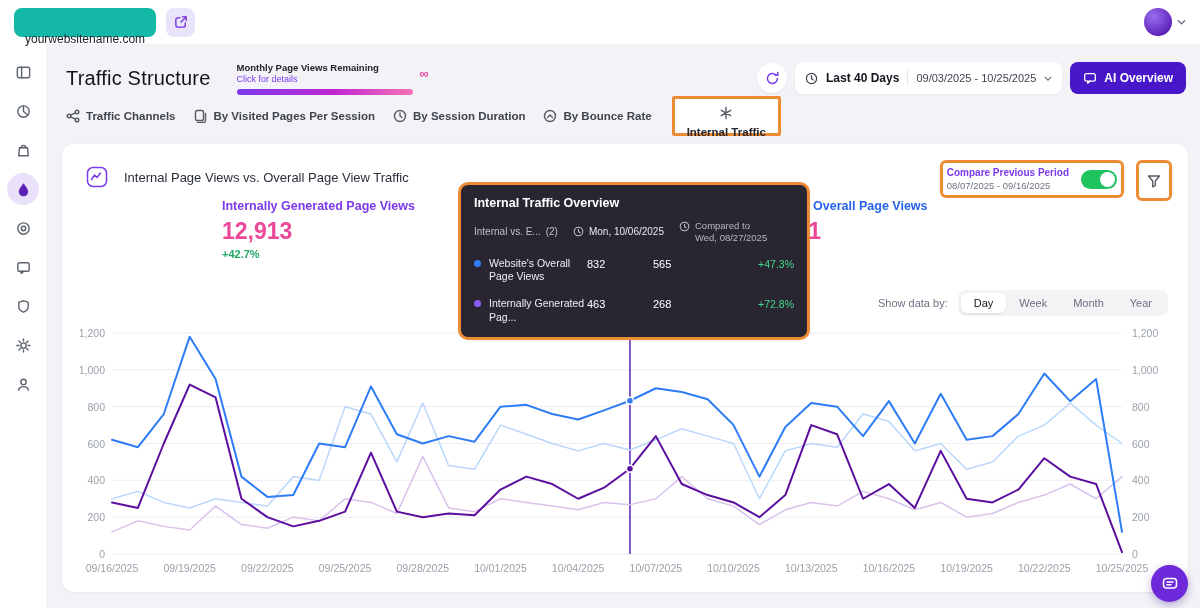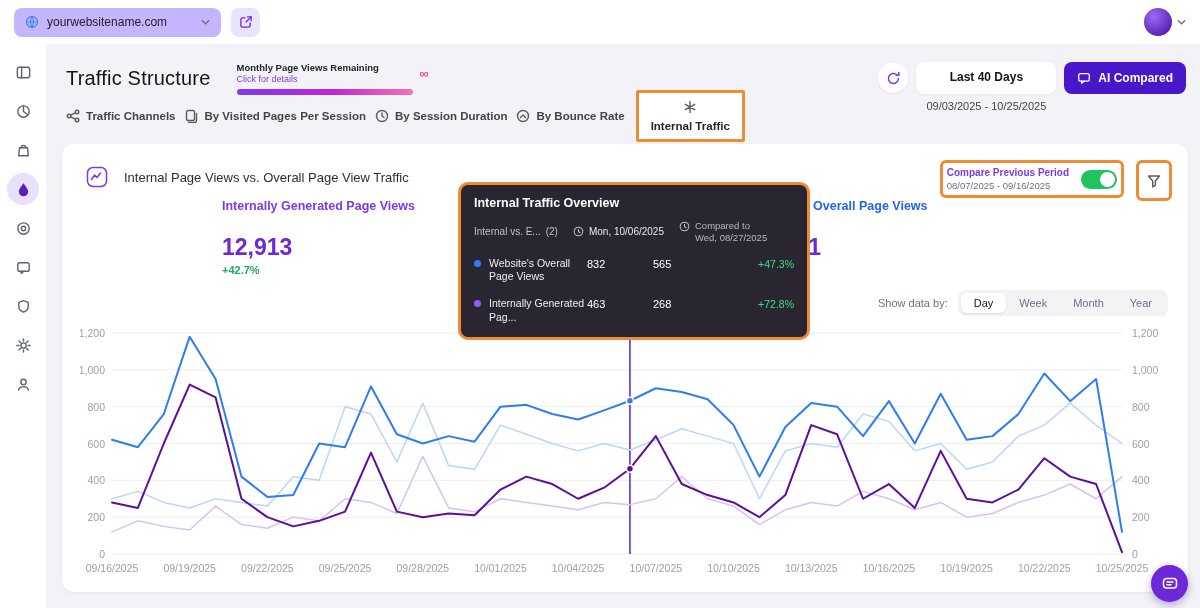--- a/index.html
+++ b/index.html
@@ -2,21 +2,21 @@
 <html><head>
 <meta charset="utf-8">
 <style>
   * { margin:0; padding:0; box-sizing:border-box; }
   html,body { width:1200px; height:608px; }
   body { font-family:"Liberation Sans", sans-serif; background:#f3f3f7; overflow:hidden; }
   .screen { position:relative; width:1200px; height:608px; background:#f3f3f7; }
 
   
   .topbar { position:absolute; top:0; left:0; right:0; height:44px; background:#fff; display:flex; align-items:center; padding:0 14px; z-index:6; }
-  .site-selector { display:flex; align-items:center; gap:8px; background:#c4b5fd; border-radius:8px; height:29px; padding:0 11px; cursor:pointer; }
+  .site-selector { display:flex; align-items:center; gap:24px; background:#14b8a6; border-radius:8px; height:29px; padding:0 11px; cursor:pointer;flex-direction:column; }
   .site-selector span { font-size:12px; color:#20242e; }
   .icon-btn { width:29px; height:29px; margin-left:10px; background:#eae4fa; border:none; border-radius:8px; display:flex; align-items:center; justify-content:center; cursor:pointer; }
   .avatar-wrap { margin-left:auto; display:flex; align-items:center; gap:5px; cursor:pointer; }
   .avatar { width:28px; height:28px; border-radius:50%; background:radial-gradient(circle at 35% 30%, #9a6cf0, #5b21b6 75%); }
 
   
   .sidebar { position:absolute; top:44px; left:0; bottom:0; width:46px; background:#fff; display:flex; flex-direction:column; align-items:center; padding-top:12px; gap:7px; z-index:5; }
   .side-btn { width:32px; height:32px; border:none; background:transparent; display:flex; align-items:center; justify-content:center; cursor:pointer; border-radius:50%; }
   .side-btn.active { background:#e9e1fa; }
   .si { width:17px; height:17px; fill:none; stroke:#5d6370; stroke-width:1.5; stroke-linecap:round; stroke-linejoin:round; }
@@ -26,28 +26,28 @@
   .main { position:absolute; left:46px; top:44px; right:0; bottom:0; }
   .page-header { position:absolute; top:10px; left:20px; right:14px; height:48px; display:flex; align-items:center; }
   .page-title { font-size:20px; font-weight:400; color:#15121e; letter-spacing:.2px; }
   .quota { margin-left:26px; width:176px; position:relative; }
   .quota-label { font-size:9.5px; font-weight:700; color:#20242e; }
   .quota-link { font-size:9px; color:#7c3aed; margin-top:1px; cursor:pointer; }
   .quota-bar { margin-top:5px; height:6px; border-radius:3px; background:linear-gradient(90deg,#7c3aed,#c026d3 55%,#f472b6); }
   .quota-inf { position:absolute; right:-16px; top:4px; color:#ec4899; font-size:13px; font-weight:700; }
   .header-controls { margin-left:auto; display:flex; align-items:center; gap:8px; }
   .refresh-btn { width:30px; height:30px; border-radius:50%; background:#fff; border:none; display:flex; align-items:center; justify-content:center; cursor:pointer; box-shadow:0 1px 2px rgba(20,10,60,.08); }
-  .range-pill { height:32px; background:#fff; border-radius:8px; display:flex; align-items:center; gap:8px; padding:0 10px; cursor:pointer; box-shadow:0 1px 2px rgba(20,10,60,.05);flex-direction:column; }
+  .range-pill { height:32px; background:#fff; border-radius:8px; display:flex; align-items:center; gap:8px; padding:0 10px; cursor:pointer; box-shadow:0 1px 2px rgba(20,10,60,.05); }
   .range-label { font-size:12px; font-weight:700; color:#15121e; }
   .range-divider { width:1px; height:16px; background:#e5e7eb; }
   .range-dates { font-size:11px; color:#3f4450; }
   .ai-btn { height:32px; background:#4717c9; border:none; border-radius:8px; color:#fff; display:flex; align-items:center; gap:7px; padding:0 13px; font-size:12px; font-weight:700; cursor:pointer; }
 
   
-  .tabs { position:absolute; top:52px; left:20px; display:flex; align-items:center; gap:9px; height:40px; }
+  .tabs { position:absolute; top:52px; left:20px; display:flex; gap:18px; height:40px; }
   .tab { display:flex; align-items:center; gap:6px; font-size:11.5px; font-weight:600; color:#40444e; cursor:pointer; background:transparent; border:none; }
   .tab-highlight { border:3px solid #ee8b35; background:#fff; padding:7px 12px; border-radius:2px; margin-left:2px; }
   .ti { width:14px; height:14px; fill:none; stroke:#565b66; stroke-width:1.4; stroke-linecap:round; stroke-linejoin:round; }
 
   
   .card { position:absolute; left:16px; right:12px; top:100px; bottom:16px; background:#fff; border-radius:12px; box-shadow:0 1px 3px rgba(16,12,40,.06); }
   .card-header { position:absolute; top:22px; left:24px; display:flex; align-items:center; gap:16px; }
   .card-title { font-size:13px; font-weight:500; color:#2a2f3a; }
 
   .compare-box { position:absolute; top:16px; right:64px; border:3px solid #ee8b35; border-radius:6px; padding:4px 4px; display:flex; gap:12px; align-items:center; background:#fff; cursor:pointer; }
@@ -56,21 +56,21 @@
   .toggle { width:36px; height:19px; border-radius:10px; background:#1fc45f; position:relative; cursor:pointer; flex:none; }
   .toggle-knob { position:absolute; right:2px; top:2px; width:15px; height:15px; border-radius:50%; background:#fff; }
   .filter-box { position:absolute; top:16px; right:16px; border:3px solid #ee8b35; border-radius:6px; width:36px; height:41px; display:flex; align-items:center; justify-content:center; background:#fff; cursor:pointer; }
 
   .metric { position:absolute; top:55px; text-align:left; }
   .metric-left { left:160px; width:260px; }
   .metric-right { left:690px; width:250px; }
   .metric-label { font-size:12.5px; font-weight:700; }
   .metric-purple { color:#7c3aed; }
   .metric-blue { color:#2563eb; }
-  .metric-value { font-size:23px; font-weight:600; color:#6d28d9; margin-top:21px; }
+  .metric-value { font-size:23px; font-weight:600; color:#ec4899; margin-top:5px; }
   .metric-delta { font-size:11px; font-weight:600; color:#22a866; margin-top:3px; }
 
   .show-data { position:absolute; top:146px; right:20px; display:flex; align-items:center; gap:10px; }
   .show-data-label { font-size:11px; color:#6b7280; }
   .seg-group { background:#f3f3f6; border-radius:8px; padding:3px; display:flex; }
   .seg { padding:4px 13px; font-size:11px; color:#6b7280; border-radius:6px; cursor:pointer; }
   .seg.selected { background:#fff; color:#15121e; box-shadow:0 1px 2px rgba(20,10,60,.1); }
 
   .chart-wrap { position:absolute; left:18px; right:14px; top:176px; bottom:10px; }
   .chart-wrap svg { width:100%; height:100%; }
@@ -209,21 +209,21 @@
           <span class="range-dates">09/03/2025 - 10/25/2025</span>
           <svg width="8" height="5" viewBox="0 0 10 6" style="fill:none;stroke:#6b7280;stroke-width:1.4;">
               <path d="M1 1l4 4 4-4"></path>
             </svg>
         </div>
         <button class="ai-btn">
           <svg width="14" height="14" viewBox="0 0 15 15" style="fill:none;stroke:#fff;stroke-width:1.4;stroke-linecap:round;stroke-linejoin:round;">
               <rect x="1.8" y="2.8" width="11.4" height="8" rx="2"></rect>
               <path d="M5 10.8v2.4l2.8-2.4"></path>
             </svg>
-          <span>AI Compared</span>
+          <span>AI Overview</span>
         </button>
       </div>
     </div>
 
     <div class="tabs">
       <button class="tab">
         <svg class="ti" viewBox="0 0 14 14">
             <circle cx="3" cy="7" r="1.8"></circle>
             <circle cx="11" cy="3" r="1.8"></circle>
             <circle cx="11" cy="11" r="1.8"></circle>

